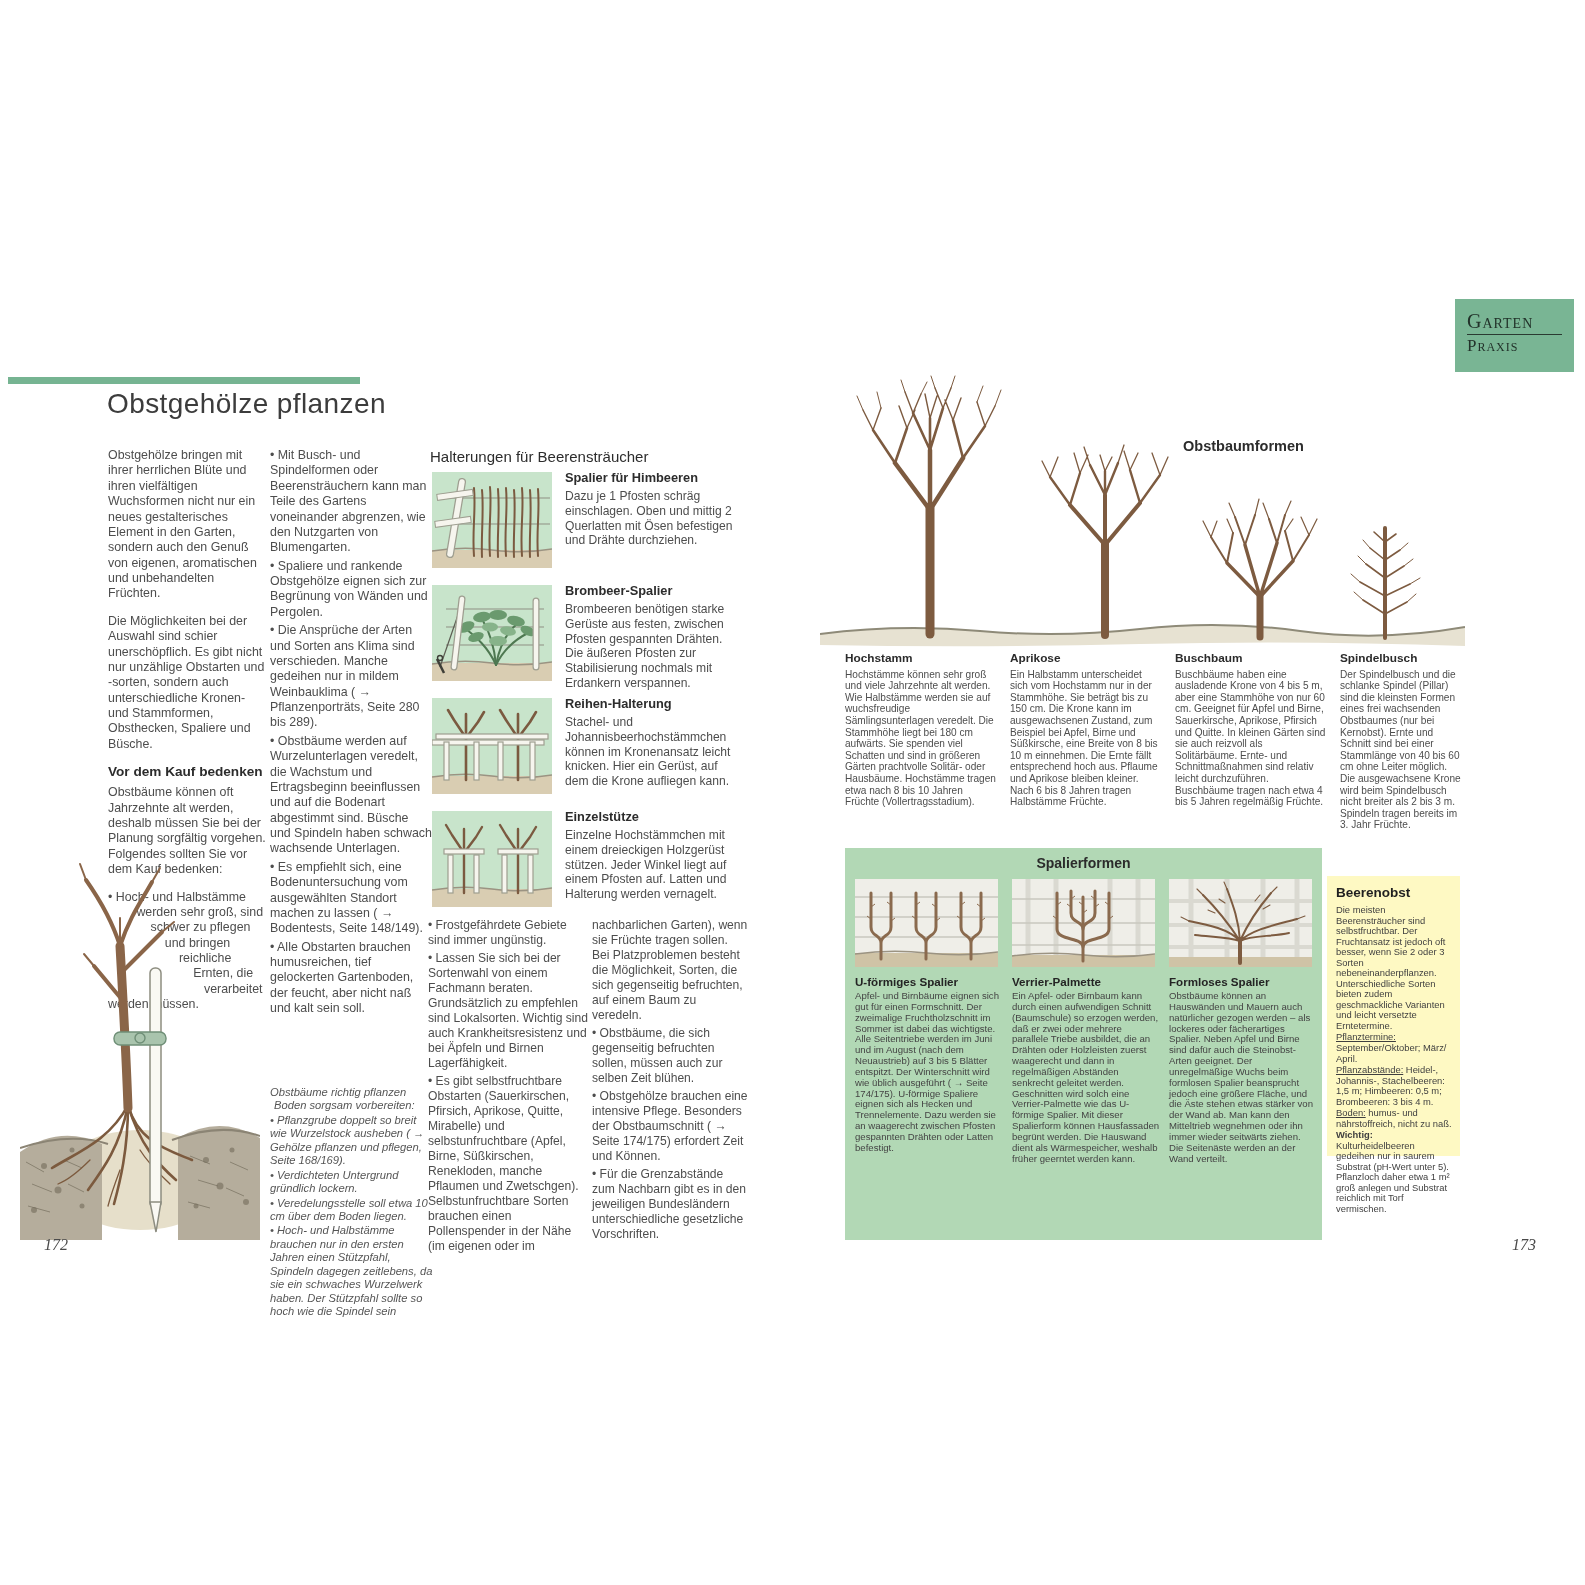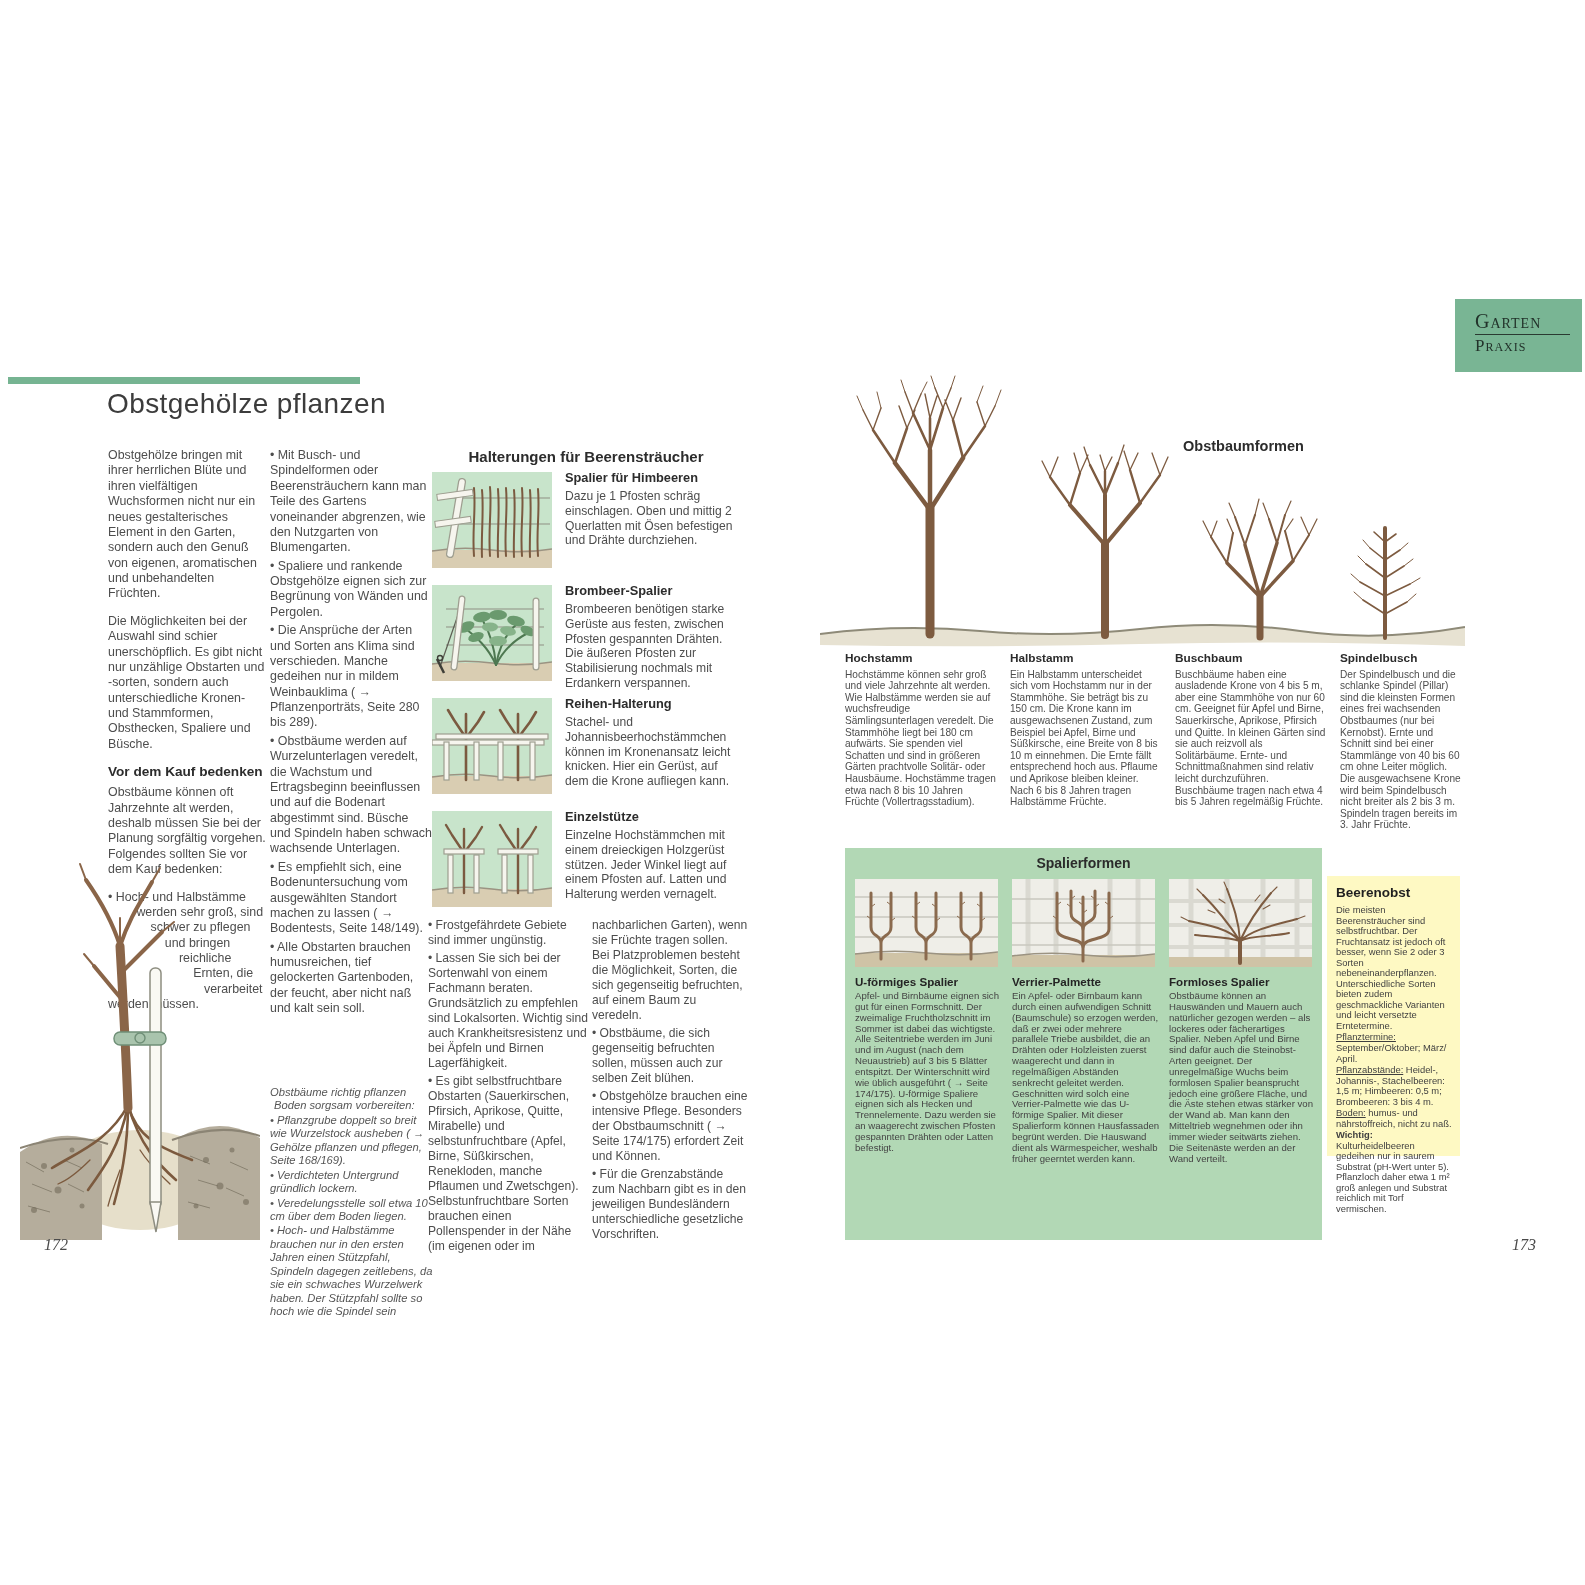--- a/index.html
+++ b/index.html
@@ -9,36 +9,36 @@
 
   
   .accent-bar{position:absolute;left:8px;top:377px;width:352px;height:7px;background:#76b492;}
   .page-title{position:absolute;left:107px;top:388px;margin:0;font-size:28px;font-weight:500;color:#3c3c3c;letter-spacing:.4px;}
   .col{position:absolute;font-size:12.4px;line-height:1.24;color:#4d4d4d;}
   .col p{margin:0 0 12px 0;}
   h3.sub{font-size:13.6px;font-weight:bold;color:#2c2c2c;margin:2px 0 6px 0;line-height:1.12;}
   .b{margin:0 0 3px 0;}
   .b::before{content:"• ";}
   .wedge{float:left;width:96px;height:104px;shape-outside:polygon(0 0,0 100%,100% 100%);}
-  .holders-head{position:absolute;left:430px;top:448px;width:312px;margin:0;text-align:center;font-size:15px;font-weight:bold;color:#2c2c2c;}
+  .holders-head{position:absolute;left:430px;top:448px;width:312px;margin:0;font-size:15px;font-weight:normal;color:#2c2c2c;}
   .holder-row{position:absolute;left:432px;width:312px;height:100px;}
   .hbox{position:absolute;left:0;top:0;width:120px;height:96px;background:#c8e4cb;overflow:hidden;}
   .hbox svg{display:block;}
   .hcap{position:absolute;left:133px;top:-2px;width:178px;}
   .hcap h4{font-size:12.8px;font-weight:bold;color:#2c2c2c;margin:0 0 4px 0;}
   .hcap p{font-size:12.1px;line-height:1.22;margin:0;}
   .note{position:absolute;left:270px;top:1086px;width:166px;font-style:italic;font-size:11.2px;line-height:1.2;color:#555;}
   .note .ntitle{margin:0;}
   .note .nsub{margin:0 0 1px 4px;}
   .nb{margin:0 0 1px 0;}
   .nb::before{content:"• ";}
   .pageno{position:absolute;font-family:"Liberation Serif",serif;font-style:italic;font-size:16px;color:#4a4a4a;}
 
   
-  .corner-tab{position:absolute;left:1455px;top:299px;width:119px;height:73px;background:#79b594;padding-left:8px;}
+  .corner-tab{position:absolute;left:1455px;top:299px;width:119px;height:73px;background:#79b594;}
   .corner-tab p{font-family:"Liberation Serif",serif;font-variant:small-caps;color:#22322a;margin:0 12px;}
   .tabg{font-size:20px;border-bottom:1.6px solid #2a3a31;padding:11px 0 1px 0;letter-spacing:1px;}
   .tabp{font-size:17px;padding-top:1px;letter-spacing:1px;}
   .trees-heading{position:absolute;left:1183px;top:438px;margin:0;font-size:14.5px;font-weight:bold;color:#2c2c2c;}
   .tcol{position:absolute;top:652px;font-size:10.1px;line-height:1.15;color:#4d4d4d;}
   .tcol h5{font-size:11.8px;margin:0 0 3px 0;color:#2b2b2b;}
   .tcol p{margin:0;}
   .spanel{position:absolute;left:845px;top:848px;width:477px;height:392px;background:#b2d8b5;}
   .sp-title{margin:7px 0 0 0;text-align:center;font-size:14px;font-weight:bold;color:#2b2b2b;}
   .sp-box{position:absolute;top:31px;width:143px;height:88px;background:#efeee8;overflow:hidden;}
@@ -335,21 +335,21 @@
         <path d="M33,92 L24,84 M77,94 L86,86 M30,74 L21,66 M80,76 L90,70 M36,56 L28,48 M74,58 L83,51 M40,40 L33,32 M70,42 L78,35" stroke-width="1"></path>
       </g>
     </svg>
   </div>
 
   <div class="tcol" style="left:845px;width:152px;">
     <h5>Hochstamm</h5>
     <p>Hochstämme können sehr groß und viele Jahrzehnte alt werden. Wie Halbstämme werden sie auf wuchsfreudige Sämlingsunterlagen veredelt. Die Stammhöhe liegt bei 180 cm aufwärts. Sie spenden viel Schatten und sind in größeren Gärten prachtvolle Solitär- oder Hausbäume. Hochstämme tragen etwa nach 8 bis 10 Jahren Früchte (Vollertragsstadium).</p>
   </div>
   <div class="tcol" style="left:1010px;width:152px;">
-    <h5>Halbstamm</h5>
+    <h5>Aprikose</h5>
     <p>Ein Halbstamm unterscheidet sich vom Hochstamm nur in der Stammhöhe. Sie beträgt bis zu 150 cm. Die Krone kann im ausgewachsenen Zustand, zum Beispiel bei Apfel, Birne und Süßkirsche, eine Breite von 8 bis 10 m einnehmen. Die Ernte fällt entsprechend hoch aus. Pflaume und Aprikose bleiben kleiner. Nach 6 bis 8 Jahren tragen Halbstämme Früchte.</p>
   </div>
   <div class="tcol" style="left:1175px;width:152px;">
     <h5>Buschbaum</h5>
     <p>Buschbäume haben eine ausladende Krone von 4 bis 5 m, aber eine Stammhöhe von nur 60 cm. Geeignet für Apfel und Birne, Sauerkirsche, Aprikose, Pfirsich und Quitte. In kleinen Gärten sind sie auch reizvoll als Solitärbäume. Ernte- und Schnittmaßnahmen sind relativ leicht durchzuführen. Buschbäume tragen nach etwa 4 bis 5 Jahren regelmäßig Früchte.</p>
   </div>
   <div class="tcol" style="left:1340px;width:122px;">
     <h5>Spindelbusch</h5>
     <p>Der Spindelbusch und die schlanke Spindel (Pillar) sind die kleinsten Formen eines frei wachsenden Obstbaumes (nur bei Kernobst). Ernte und Schnitt sind bei einer Stammlänge von 40 bis 60 cm ohne Leiter möglich. Die ausgewachsene Krone wird beim Spindelbusch nicht breiter als 2 bis 3 m. Spindeln tragen bereits im 3. Jahr Früchte.</p>
   </div>

